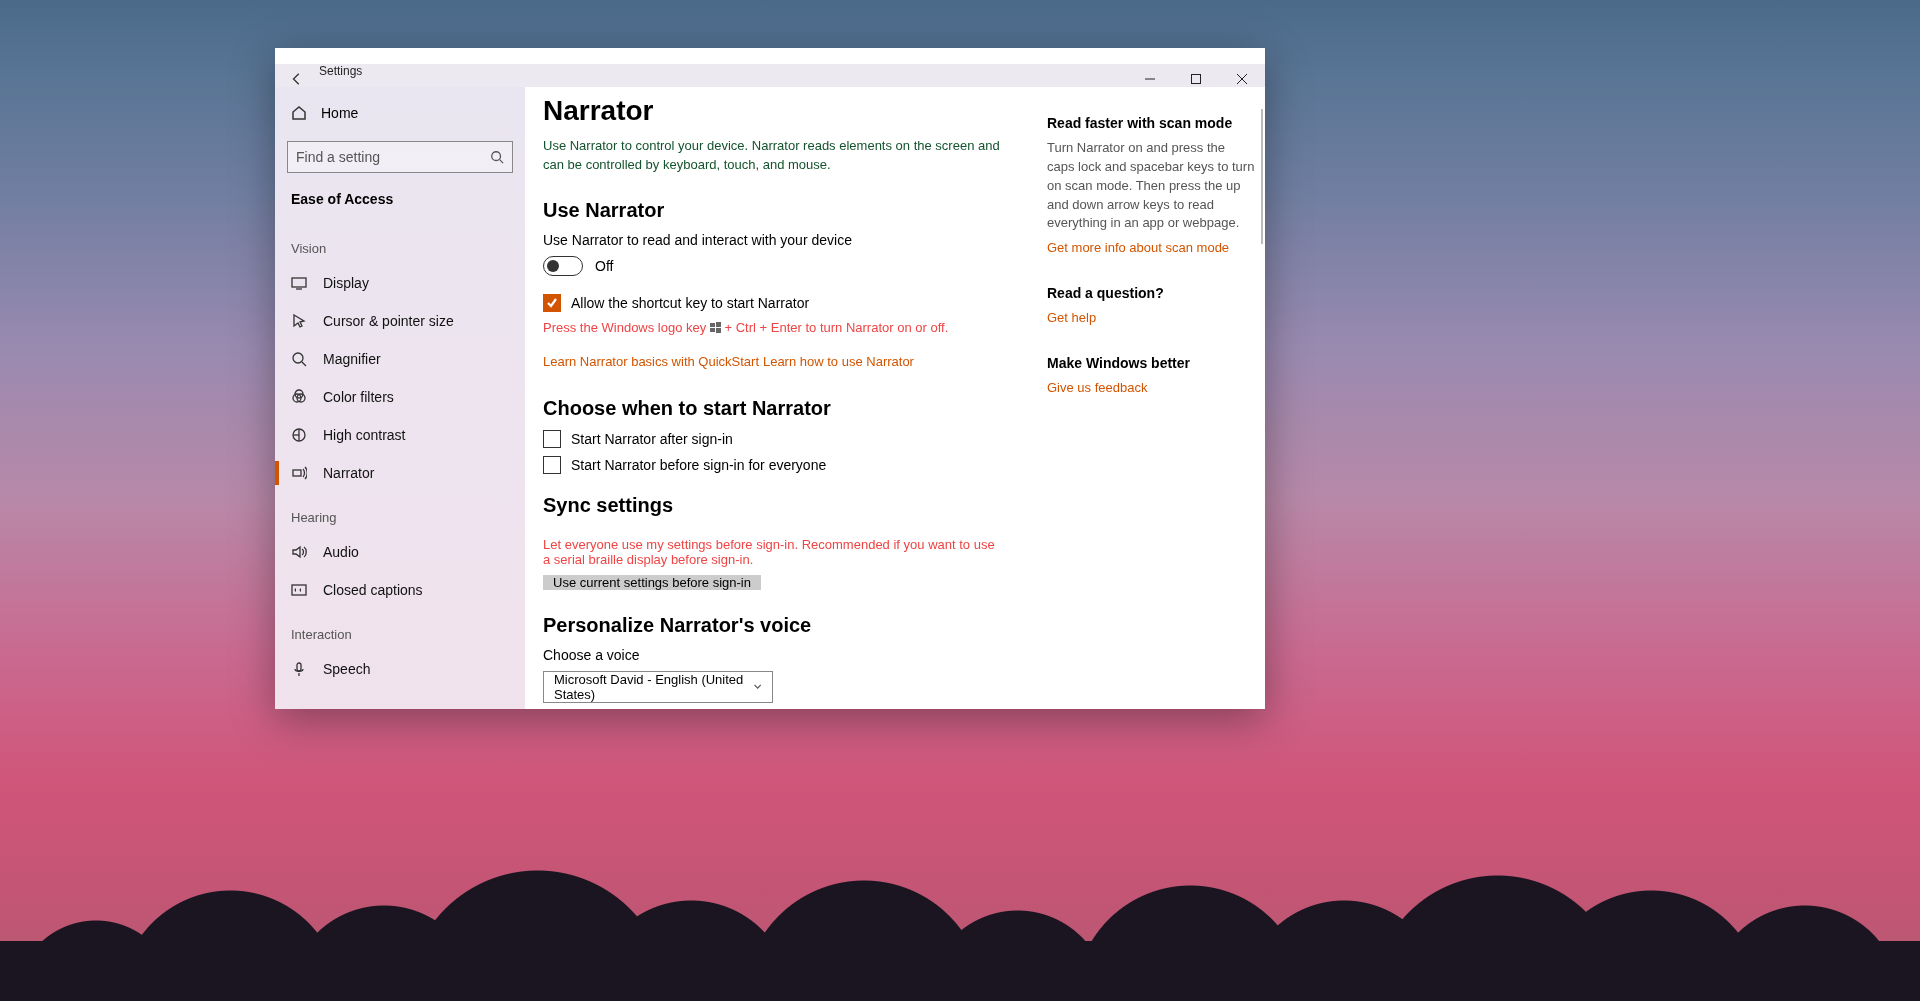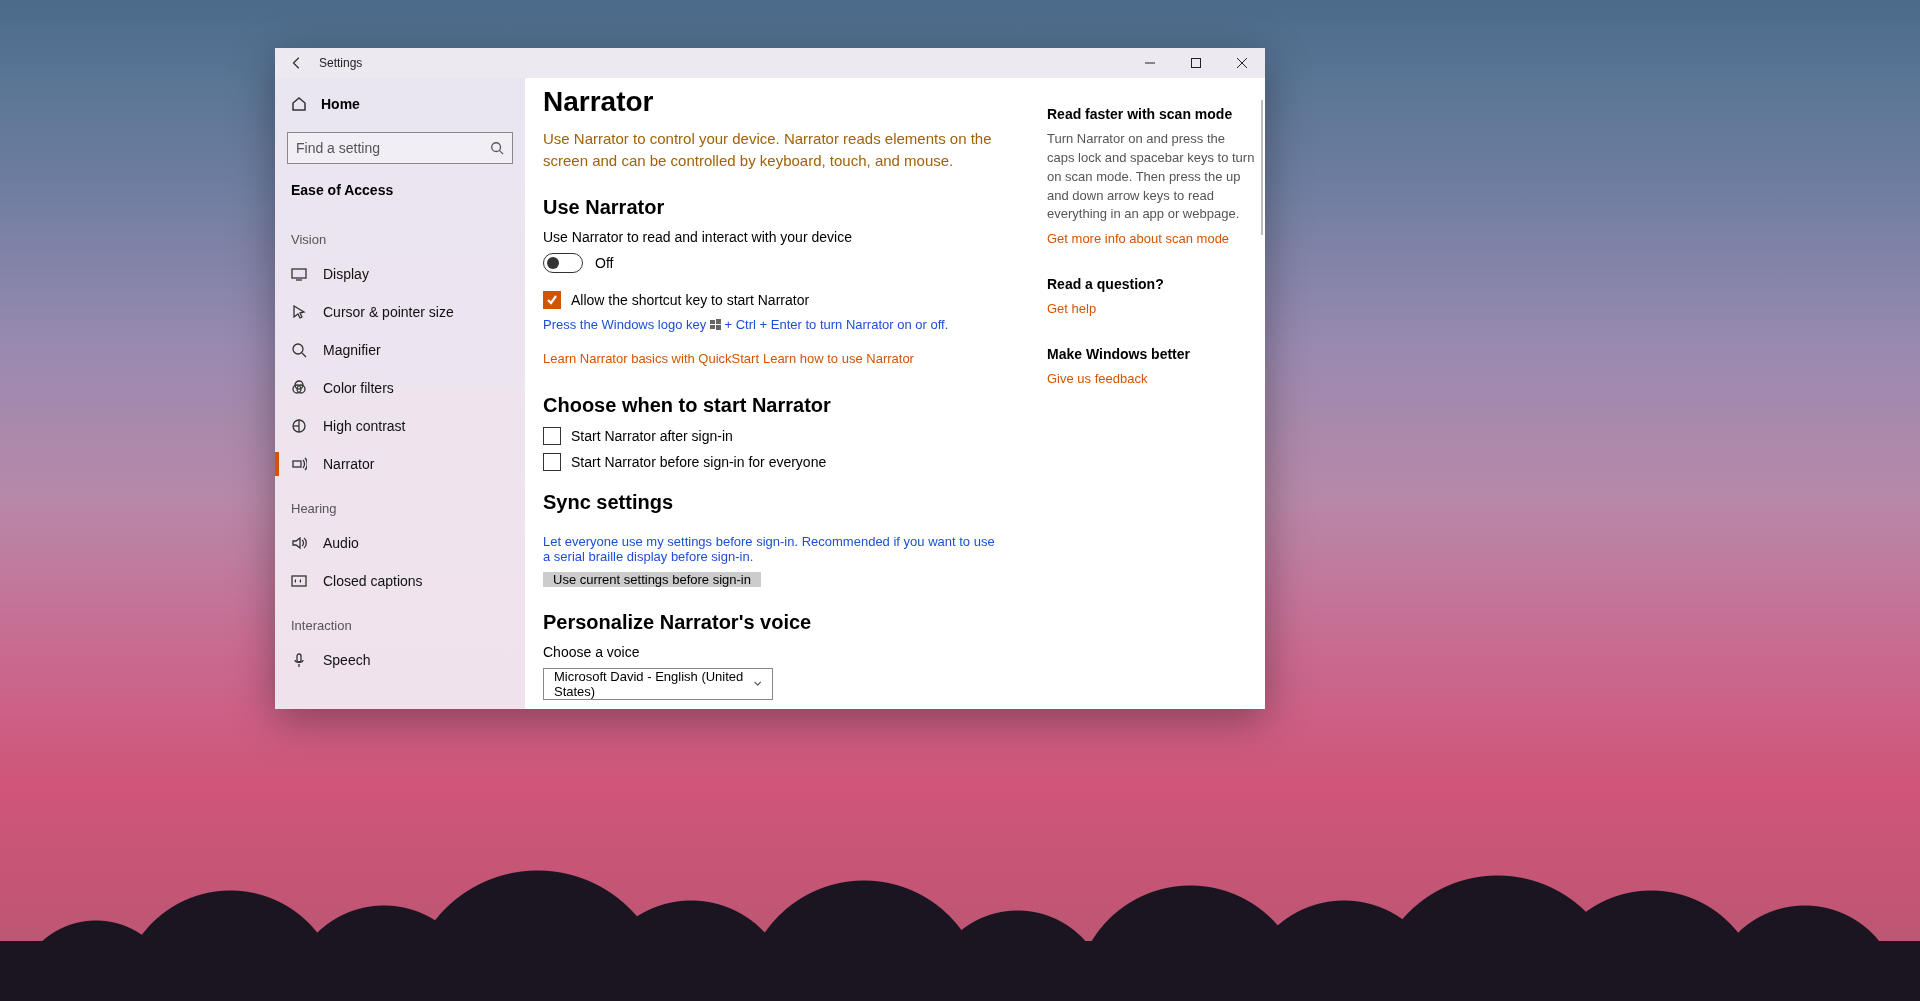--- a/index.html
+++ b/index.html
@@ -34,36 +34,37 @@
   .treeline::after{
     content:""; position:absolute; bottom:0; left:0; right:0; height:60px; background:#1a1520;
   }
 
   .window {
     position: absolute; left: 275px; top: 48px; width: 990px; height: 661px;
     background: #fff; box-shadow: 0 10px 40px rgba(0,0,0,.35);
     display: flex; flex-direction: column;
   }
   .titlebar {
-    height: 30px; display: flex; align-items: center;
+    height: 23px; display: flex; 
     background: rgba(230,224,236,.72);
+    margin-top: 16px;
   }
   .back-btn { width: 44px; height: 30px; display:flex; align-items:center; justify-content:center; }
   .back-btn svg{ width:14px; height:14px; stroke:#333; fill:none; stroke-width:1.5;}
   .app-title { font-size: 12px; color: #222; }
   .caption-btns { margin-left:auto; display:flex; }
   .caption-btn { width:46px; height:30px; display:flex; align-items:center; justify-content:center; }
   .caption-btn svg{ width:10px; height:10px; stroke:#222; fill:none; stroke-width:1;}
   .body { flex:1; display:flex; min-height:0; }
 
   .sidebar {
     width: 250px; background: linear-gradient(180deg, rgba(225,220,235,.72), rgba(235,215,230,.72));
     padding-top: 8px; overflow-y:auto;
   }
-  .home-row { display:flex; align-items:center; gap:14px; height:36px; padding:0 16px;font-weight:bold; }
+  .home-row { display:flex; align-items:center; gap:14px; height:36px; padding:0 16px; }
   .home-row svg { width:16px; height:16px; stroke:#333; fill:none; stroke-width:1.5;}
   .searchbox {
     margin: 10px 12px 14px; height: 32px; border:1px solid #888;
     background: rgba(255,255,255,.35); display:flex; align-items:center; padding:8px 8px;
   }
   .searchbox input { flex:1; border:none; background:transparent; outline:none; font-size:14px; color:#222;}
   .searchbox input::placeholder{ color:#555; }
   .searchbox svg{ width:14px; height:14px; stroke:#555; fill:none; stroke-width:1.5;}
   .category { font-weight:600; padding: 4px 16px 16px; font-size:14px;}
   .group-label { color:#555; font-size:13px; padding: 18px 16px 8px; }
@@ -73,33 +74,33 @@
   }
   .nav-item.active::before{
     content:""; position:absolute; left:0; top:7px; bottom:7px; width:4px; background:#d35400;
   }
   .nav-item .ico { width:16px; height:16px; display:flex; align-items:center; justify-content:center;}
   .nav-item .ico svg{ width:16px; height:16px; stroke:#333; fill:none; stroke-width:1.3;}
 
   .content { flex:1; display:flex; min-width:0; }
   .main { flex:1; padding: 6px 24px 18px 18px; overflow:hidden; }
   h1.page-title { font-weight:600; font-size:28px; margin: 2px 0 10px; }
-  .desc { color:#a16207; font-size:15px; max-width: 460px; line-height:1.45; margin-bottom: 24px;}
+  .desc { color:#14532d; font-size:13px; max-width: 460px; line-height:1.45; margin-bottom: 24px;}
   h2.section { font-weight:700; font-size:20px; margin: 6px 0 10px;}
   .setting-label { font-size:14px; margin-bottom:8px;}
   .toggle-row { display:flex; align-items:center; gap:12px; margin-bottom:18px;}
   .toggle {
     width:40px; height:20px; border:1px solid #333; border-radius:10px; position:relative; background:#fff;
   }
   .toggle .knob{ position:absolute; left:3px; top:3px; width:12px; height:12px; border-radius:50%; background:#333;}
   .checkbox-row { display:flex; align-items:center; gap:10px; margin-bottom:8px;}
   .cb { width:18px; height:18px; border:1px solid #333; display:flex; align-items:center; justify-content:center;}
   .cb.checked { background:#d35400; border-color:#d35400;}
   .cb.checked svg{ width:12px; height:12px; stroke:#fff; fill:none; stroke-width:2.2;}
-  .hint { color:#1d4ed8; font-size:13px; margin-top:4px; max-width:460px;}
+  .hint { color:#ef4444; font-size:13px; margin-top:4px; max-width:460px;}
   .winkey { display:inline-block; vertical-align:-1px;}
   a.link { color:#d35400; text-decoration:none; font-size:13px; display:inline-block;}
   a.link.block { margin-top:6px;}
   .btn-grey {
     display:inline-block; background:#ccc; border:none; padding:0 10px; font-size:13px; margin-top:8px;
   }
   .select {
     margin-top:6px; width:230px; height:32px; border:1px solid #888; display:flex; align-items:center;
     padding:0 10px; justify-content:space-between; font-size:13px;
   }

